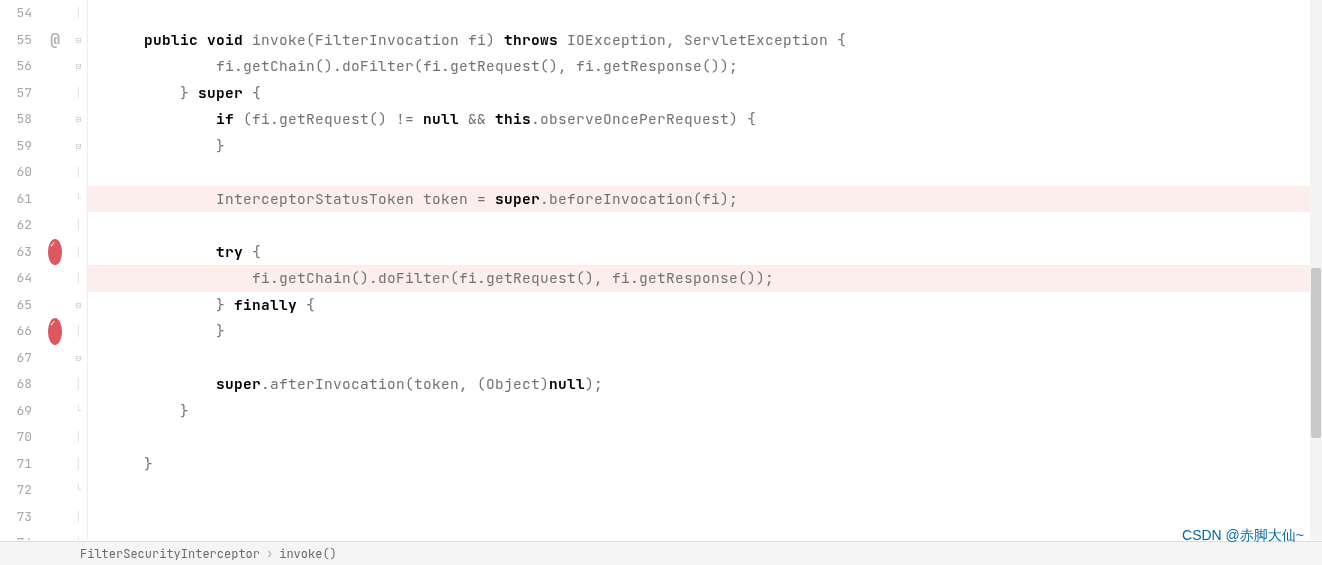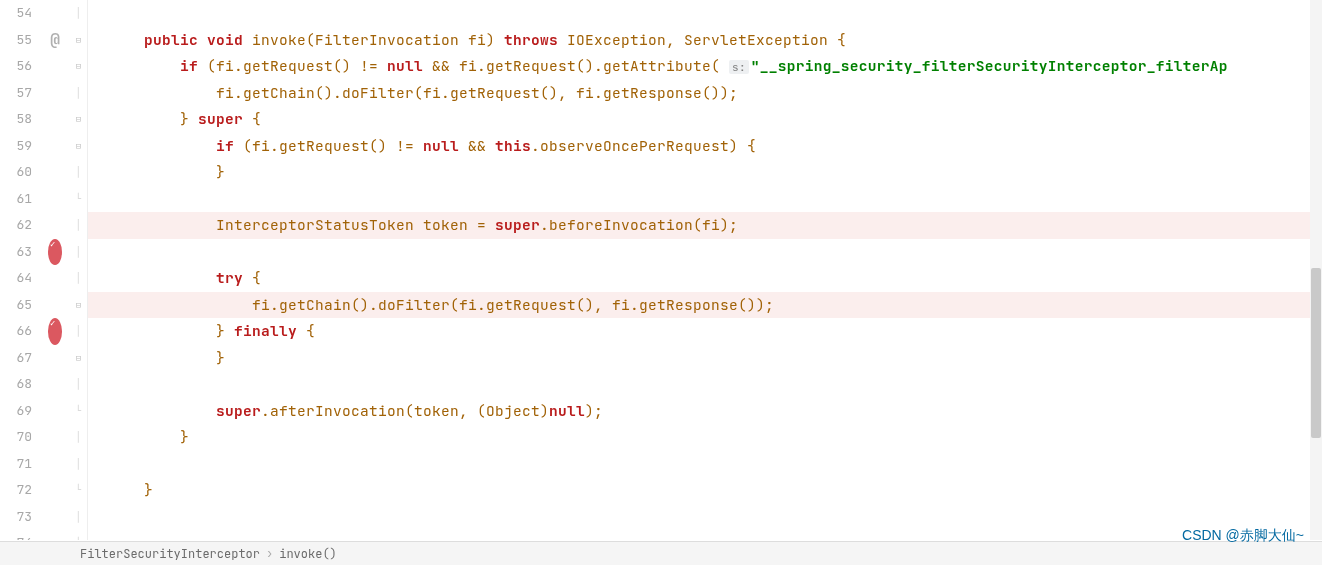--- a/index.html
+++ b/index.html
@@ -70,23 +70,23 @@
       height: 26.5px;
       line-height: 26.5px;
       white-space: pre;
       padding-left: 20px;
       font-size: 14.5px;
       letter-spacing: 0.3px;
     }
     .highlight-line {
       background: #fbeeed;
     }
-    .kw { color: #b91c1c; font-weight: bold; }
+    .kw { color: #000000; font-weight: bold; }
     .str { color: #008000; font-weight: bold; }
-    .plain { color: #a16207; }
+    .plain { color: #737373; }
     .hint-badge {
       background: #eef0f2;
       color: #7a7a7a;
       font-size: 11px;
       padding: 0 3px;
       border-radius: 2px;
       font-weight: normal;
       margin-right: 2px;
     }
     .breakpoint-icon {
@@ -232,21 +232,20 @@
         <div class="fold-mid"></div>
         <div class="fold-mid"></div>
         <div class="fold-end"></div>
         <div class="fold-mid"></div>
         <div class="fold-end"></div>
       </div>
   </div>
   <div class="code-area" id="code-area">
       <div class="code-line"></div>
       <div class="code-line"><span class="plain">    </span><span class="kw">public void </span><span class="plain">invoke(FilterInvocation fi) </span><span class="kw">throws</span><span class="plain"> IOException, ServletException {</span></div>
-      <div class="code-line"><span class="plain">        </span><span class="kw">if</span><span class="plain"> (fi.getRequest() != </span><span class="kw">null</span><span class="plain"> &amp;&amp; fi.getRequest().getAttribute( </span><span class="hint-badge">s:</span><span class="str">"__spring_security_filterSecurityInterceptor_filterAp</span></div>
       <div class="code-line"><span class="plain">            fi.getChain().doFilter(fi.getRequest(), fi.getResponse());</span></div>
       <div class="code-line"><span class="plain">        } </span><span class="kw">super</span><span class="plain"> {</span></div>
       <div class="code-line"><span class="plain">            </span><span class="kw">if</span><span class="plain"> (fi.getRequest() != </span><span class="kw">null</span><span class="plain"> &amp;&amp; </span><span class="kw">this</span><span class="plain">.observeOncePerRequest) {</span></div>
       <div class="code-line"><span class="plain">            }</span></div>
       <div class="code-line"></div>
       <div class="code-line highlight-line"><span class="plain">            InterceptorStatusToken token = </span><span class="kw">super</span><span class="plain">.beforeInvocation(fi);</span></div>
       <div class="code-line"></div>
       <div class="code-line"><span class="plain">            </span><span class="kw">try</span><span class="plain"> {</span></div>
       <div class="code-line highlight-line"><span class="plain">                fi.getChain().doFilter(fi.getRequest(), fi.getResponse());</span></div>
       <div class="code-line"><span class="plain">            } </span><span class="kw">finally</span><span class="plain"> {</span></div>

